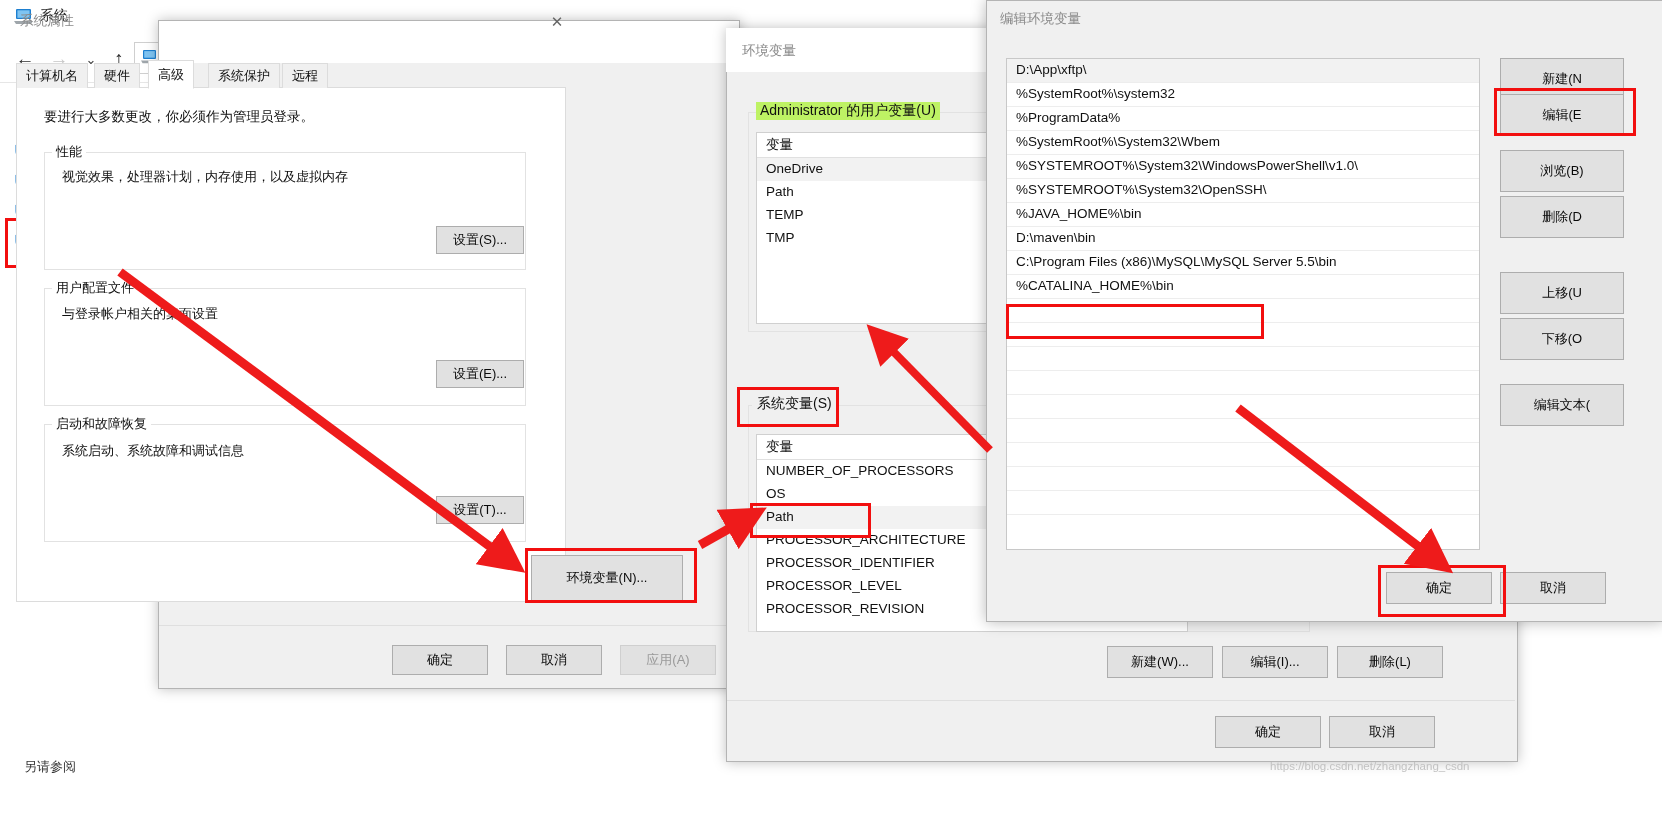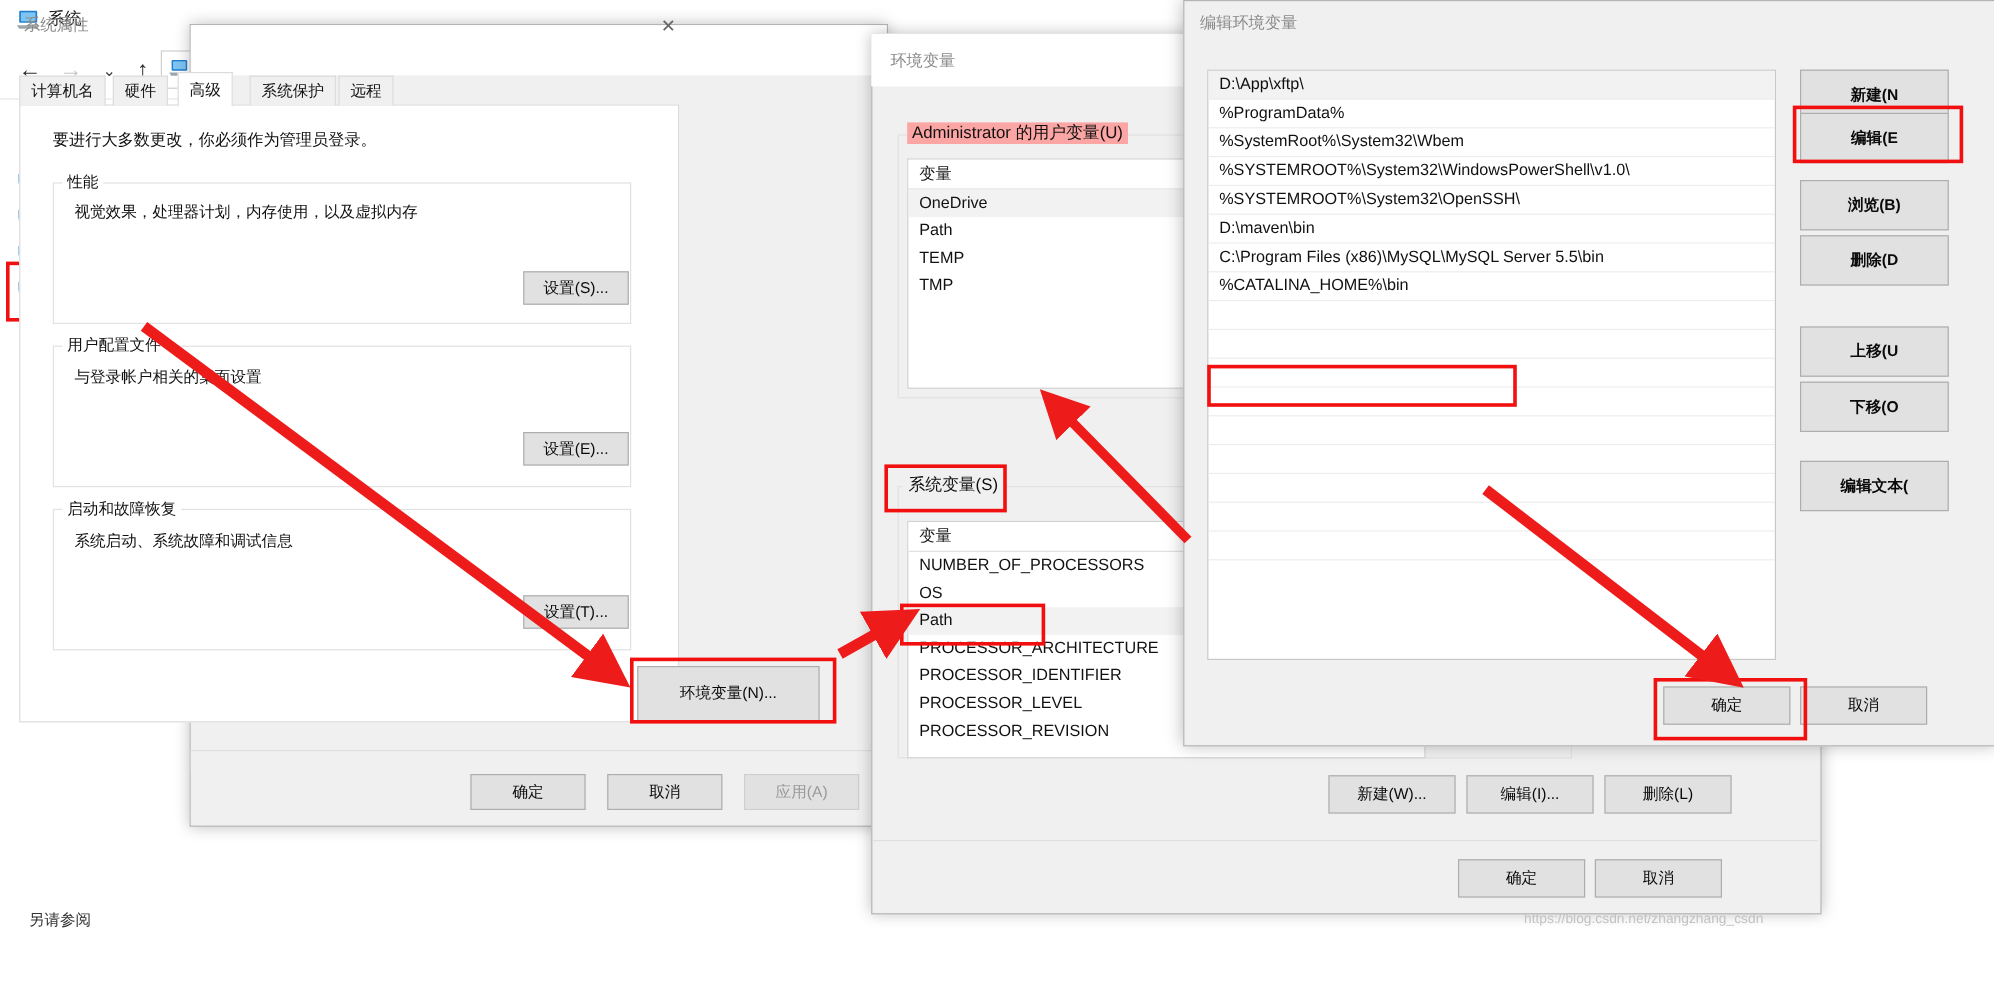--- a/index.html
+++ b/index.html
@@ -93,21 +93,21 @@
   #btn-cancel1{left:506px;top:645px;width:96px;height:30px;}
   #btn-apply1{left:620px;top:645px;width:96px;height:30px;}
 
   
   #envdlg{left:726px;top:28px;width:790px;height:732px;background:#f0f0f0;
           border:1px solid #b4b4b4;box-shadow:0 0 12px rgba(0,0,0,.25);}
   #envdlg-titlebar{left:726px;top:28px;width:790px;height:44px;background:#ffffff;}
   #envdlg-title{left:742px;top:42px;font-size:13.5px;color:#8a8a8a;}
 
   #grp-user{left:748px;top:112px;width:560px;height:218px;border:1px solid #e2e2e2;background:#f0f0f0;}
-  #lg-user{left:756px;top:102px;background:#fca5a5;padding:0 4px;font-size:14px;color:#101010;}
+  #lg-user{left:756px;top:102px;background:#bef264;padding:0 4px;font-size:14px;color:#101010;}
   #tbl-user{left:756px;top:132px;width:430px;height:190px;background:#fff;border:1px solid #d0d0d0;overflow:hidden;}
 
   #lg-system{left:752px;top:395px;background:#f0f0f0;padding:0 5px;font-size:14px;color:#101010;}
   #hl-system{left:737px;top:387px;width:96px;height:34px;border:3px solid #f20f0f;}
   #grp-system{left:748px;top:405px;width:560px;height:225px;border:1px solid #e2e2e2;background:#f0f0f0;}
   #tbl-system{left:756px;top:434px;width:430px;height:196px;background:#fff;border:1px solid #d0d0d0;overflow:hidden;}
 
   .tblhead{position:relative;height:24px;background:#fff;border-bottom:1px solid #e0e0e0;}
   .tblhead .hc{position:absolute;top:3px;font-size:13.5px;color:#111;}
   .tblhead .hsep{position:absolute;top:2px;width:1px;height:20px;background:#e3e3e3;}
@@ -129,21 +129,21 @@
   #editdlg{left:986px;top:0;width:676px;height:620px;background:#f0f0f0;
            border:1px solid #b4b4b4;box-shadow:0 0 14px rgba(0,0,0,.28);}
   #editdlg-title{left:1000px;top:10px;font-size:13.5px;color:#8a8a8a;}
   #pathlist{left:1006px;top:58px;width:472px;height:490px;background:#fff;border:1px solid #c8c8c8;overflow:hidden;}
   .prow{position:relative;height:23px;border-bottom:1px solid #ededed;}
   .prow.sel{background:#f2f2f2;}
   .prow span{position:absolute;left:9px;top:3px;font-size:13.5px;color:#111;white-space:nowrap;}
 
   .ebtn{position:absolute;left:1500px;width:124px;height:42px;background:#e1e1e1;
         border:1px solid #adadad;font-size:13px;color:#0a0a0a;
-        display:flex;align-items:center;justify-content:center;box-sizing:border-box;font-weight:bold;}
+        display:flex;align-items:center;justify-content:center;box-sizing:border-box;}
   #ebtn-new{top:58px;}
   #ebtn-edit{top:94px;}
   #ebtn-browse{top:150px;}
   #ebtn-delete{top:196px;}
   #ebtn-up{top:272px;}
   #ebtn-down{top:318px;}
   #ebtn-text{top:384px;}
   #hl-edit-btn{left:1494px;top:88px;width:136px;height:42px;border:3px solid #f20f0f;}
 
   #btn-ok3{left:1386px;top:572px;width:106px;height:32px;}
@@ -334,30 +334,36 @@
 <div class="abs winbtn" id="btn-cancel2">取消</div>
 
 <div class="abs" id="editdlg"></div>
 <div class="abs" id="editdlg-title">编辑环境变量</div>
 
 <div class="abs" id="pathlist">
   <div class="prow sel">
       <span>D:\App\xftp\</span>
     </div>
   <div class="prow">
+      <span>%SystemRoot%\system32</span>
+    </div>
+  <div class="prow">
       <span>%ProgramData%</span>
     </div>
   <div class="prow">
       <span>%SystemRoot%\System32\Wbem</span>
     </div>
   <div class="prow">
       <span>%SYSTEMROOT%\System32\WindowsPowerShell\v1.0\</span>
     </div>
   <div class="prow">
       <span>%SYSTEMROOT%\System32\OpenSSH\</span>
+    </div>
+  <div class="prow">
+      <span>%JAVA_HOME%\bin</span>
     </div>
   <div class="prow">
       <span>D:\maven\bin</span>
     </div>
   <div class="prow">
       <span>C:\Program Files (x86)\MySQL\MySQL Server 5.5\bin</span>
     </div>
   <div class="prow">
       <span>%CATALINA_HOME%\bin</span>
     </div>

